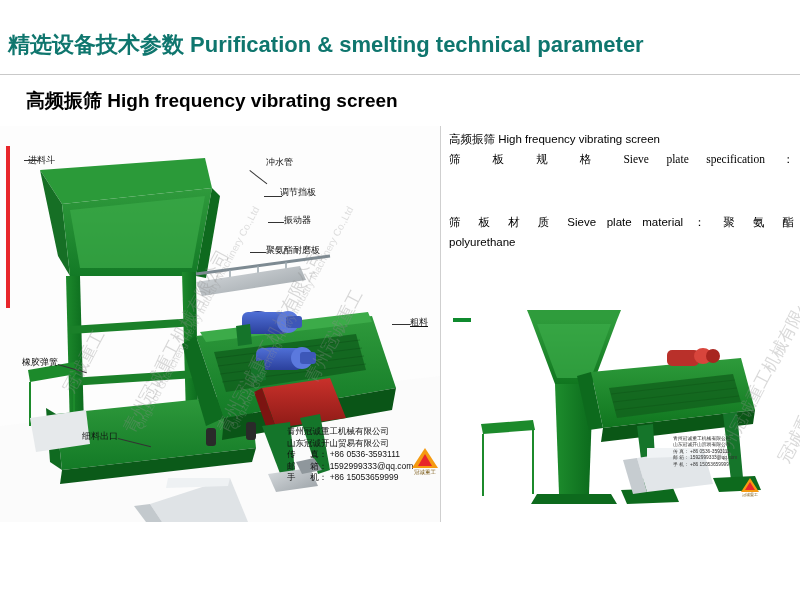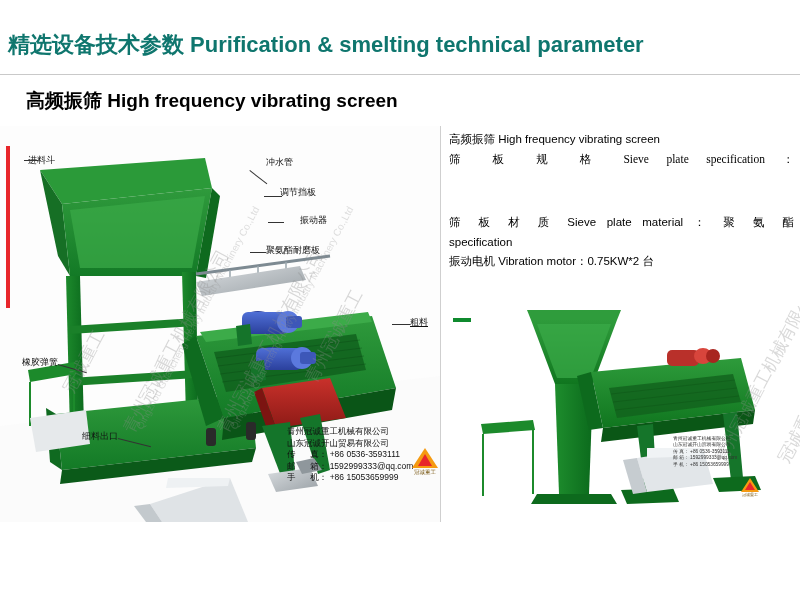--- a/index.html
+++ b/index.html
@@ -264,21 +264,21 @@
     
     <div class="leftlabel" style="left:28px;top:28px;">进料斗</div>
     <div class="leader" style="left:24px;top:34px;width:14px;"></div>
 
     <div class="leftlabel" style="left:266px;top:30px;font-family:Liberation Mono, monospace;">冲水管</div>
     <div class="leader" style="left:250px;top:44px;width:22px;transform:rotate(38deg);transform-origin:left top;"></div>
 
     <div class="leftlabel" style="left:280px;top:60px;">调节挡板</div>
     <div class="leader" style="left:264px;top:70px;width:18px;"></div>
 
-    <div class="leftlabel" style="left:284px;top:88px;margin-left:16px;">振动器</div>
+    <div class="leftlabel" style="left:284px;top:88px;">振动器</div>
     <div class="leader" style="left:268px;top:96px;width:16px;"></div>
 
     <div class="leftlabel" style="left:266px;top:118px;">聚氨酯耐磨板</div>
     <div class="leader" style="left:250px;top:126px;width:16px;"></div>
 
     <div class="leftlabel" style="left:410px;top:190px;text-decoration:underline;">粗料</div>
     <div class="leader" style="left:392px;top:198px;width:18px;"></div>
 
     <div class="leftlabel" style="left:22px;top:230px;">橡胶弹簧</div>
     <div class="leader" style="left:58px;top:238px;width:30px;transform:rotate(16deg);transform-origin:left top;"></div>
@@ -325,22 +325,21 @@
     </div>
 
   </div>
 
   <div class="right-panel">
 
     <div class="spec-block">
       <span class="spec-line">高频振筛 High frequency vibrating screen</span>
       <span class="spec-line just" style="width:345px;font-family:Liberation Serif, serif;">筛 板 规 格 Sieve plate specification ：</span>
       <span class="spec-line just" style="width:345px;margin-top:44px;">筛 板 材 质 Sieve plate material ： 聚 氨 酯</span>
-      <span class="spec-line">specification</span>
-      <span class="spec-line">振动电机 Vibration motor：0.75KW*2 台</span>
+      <span class="spec-line">polyurethane</span>
     </div>
 
     <div class="right-diagram">
       <svg width="359" height="216" viewBox="0 0 359 216">
         <defs>
           <linearGradient id="rg1" x1="0" y1="0" x2="0" y2="1">
             <stop offset="0" stop-color="#2e9b3b"></stop>
               <stop offset="1" stop-color="#10761f"></stop>
           </linearGradient>
           <linearGradient id="rg2" x1="0" y1="0" x2="1" y2="0">

